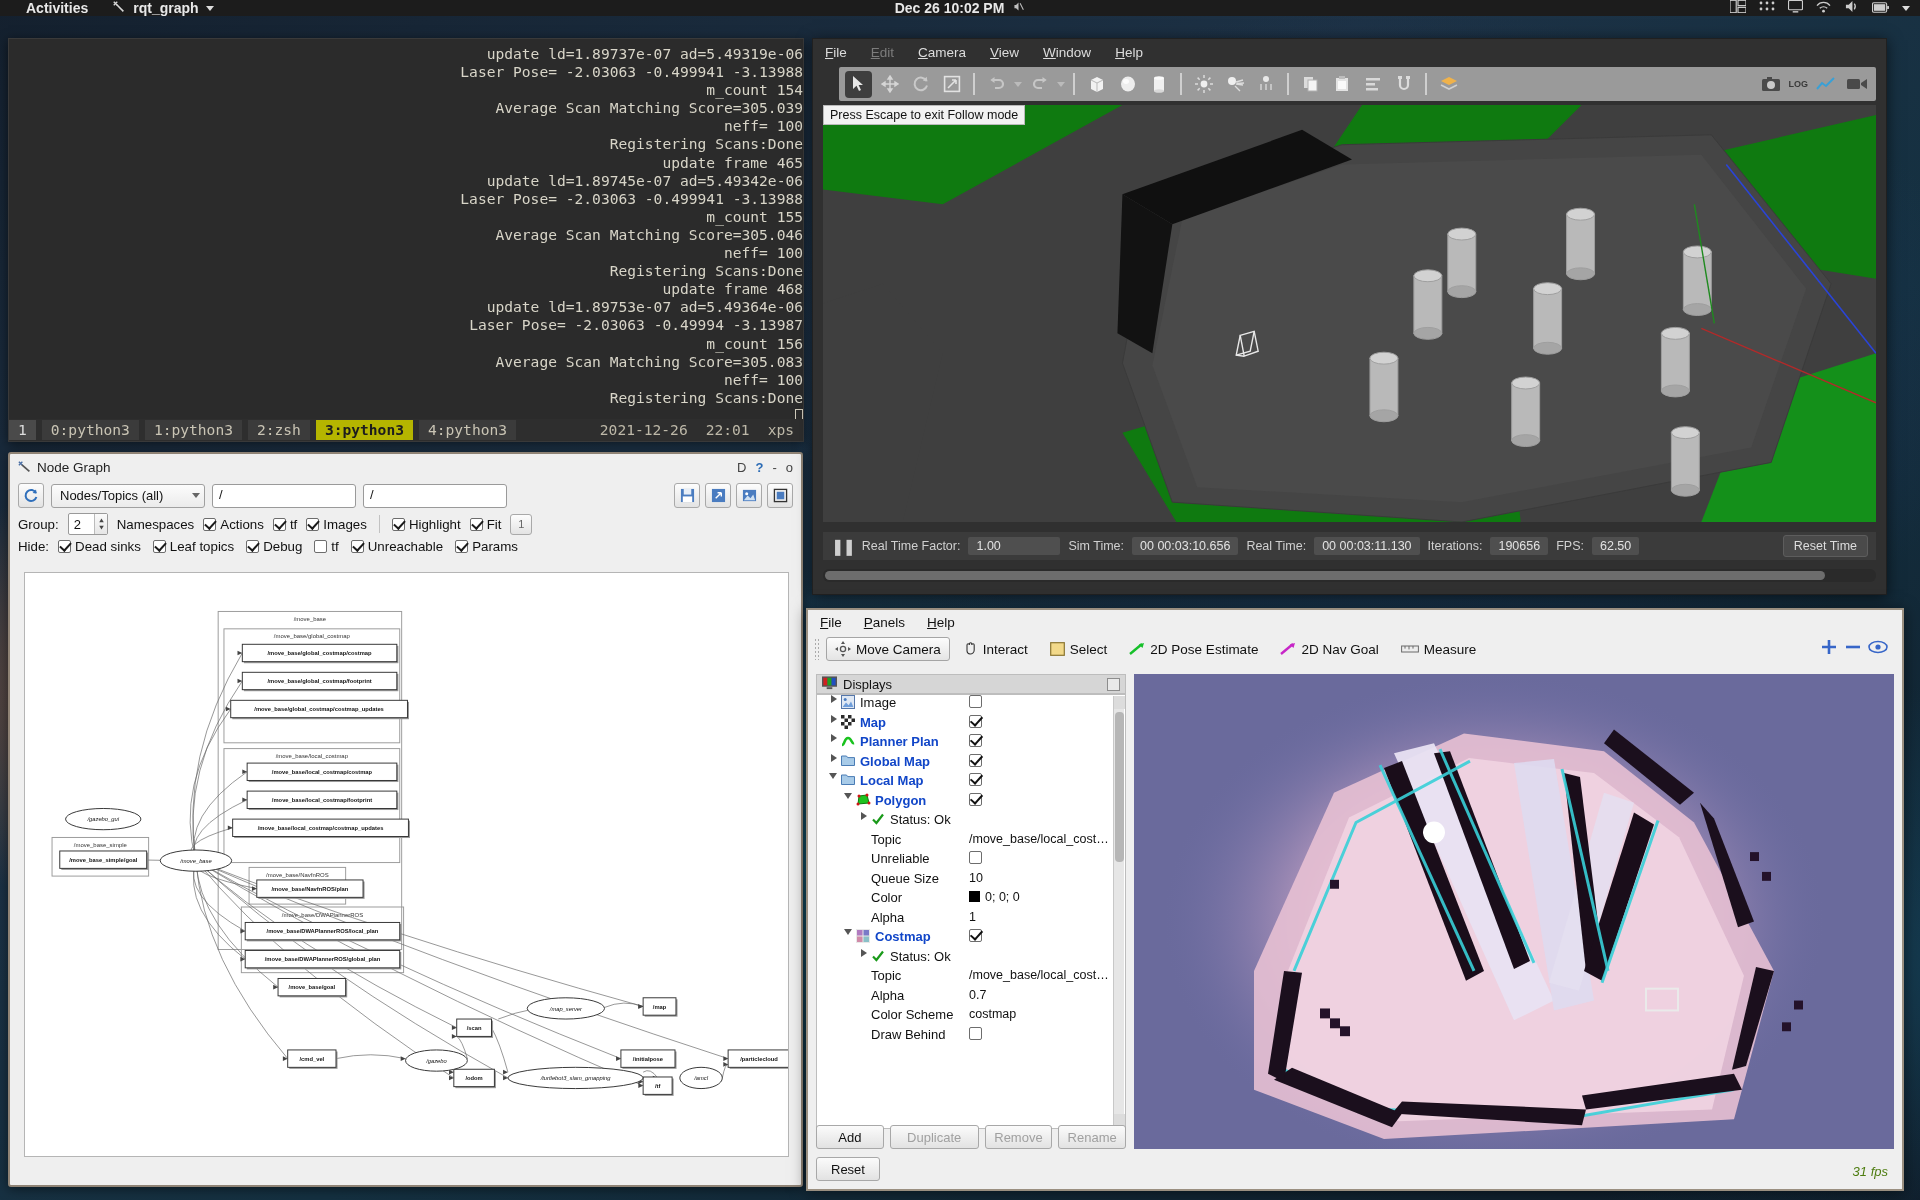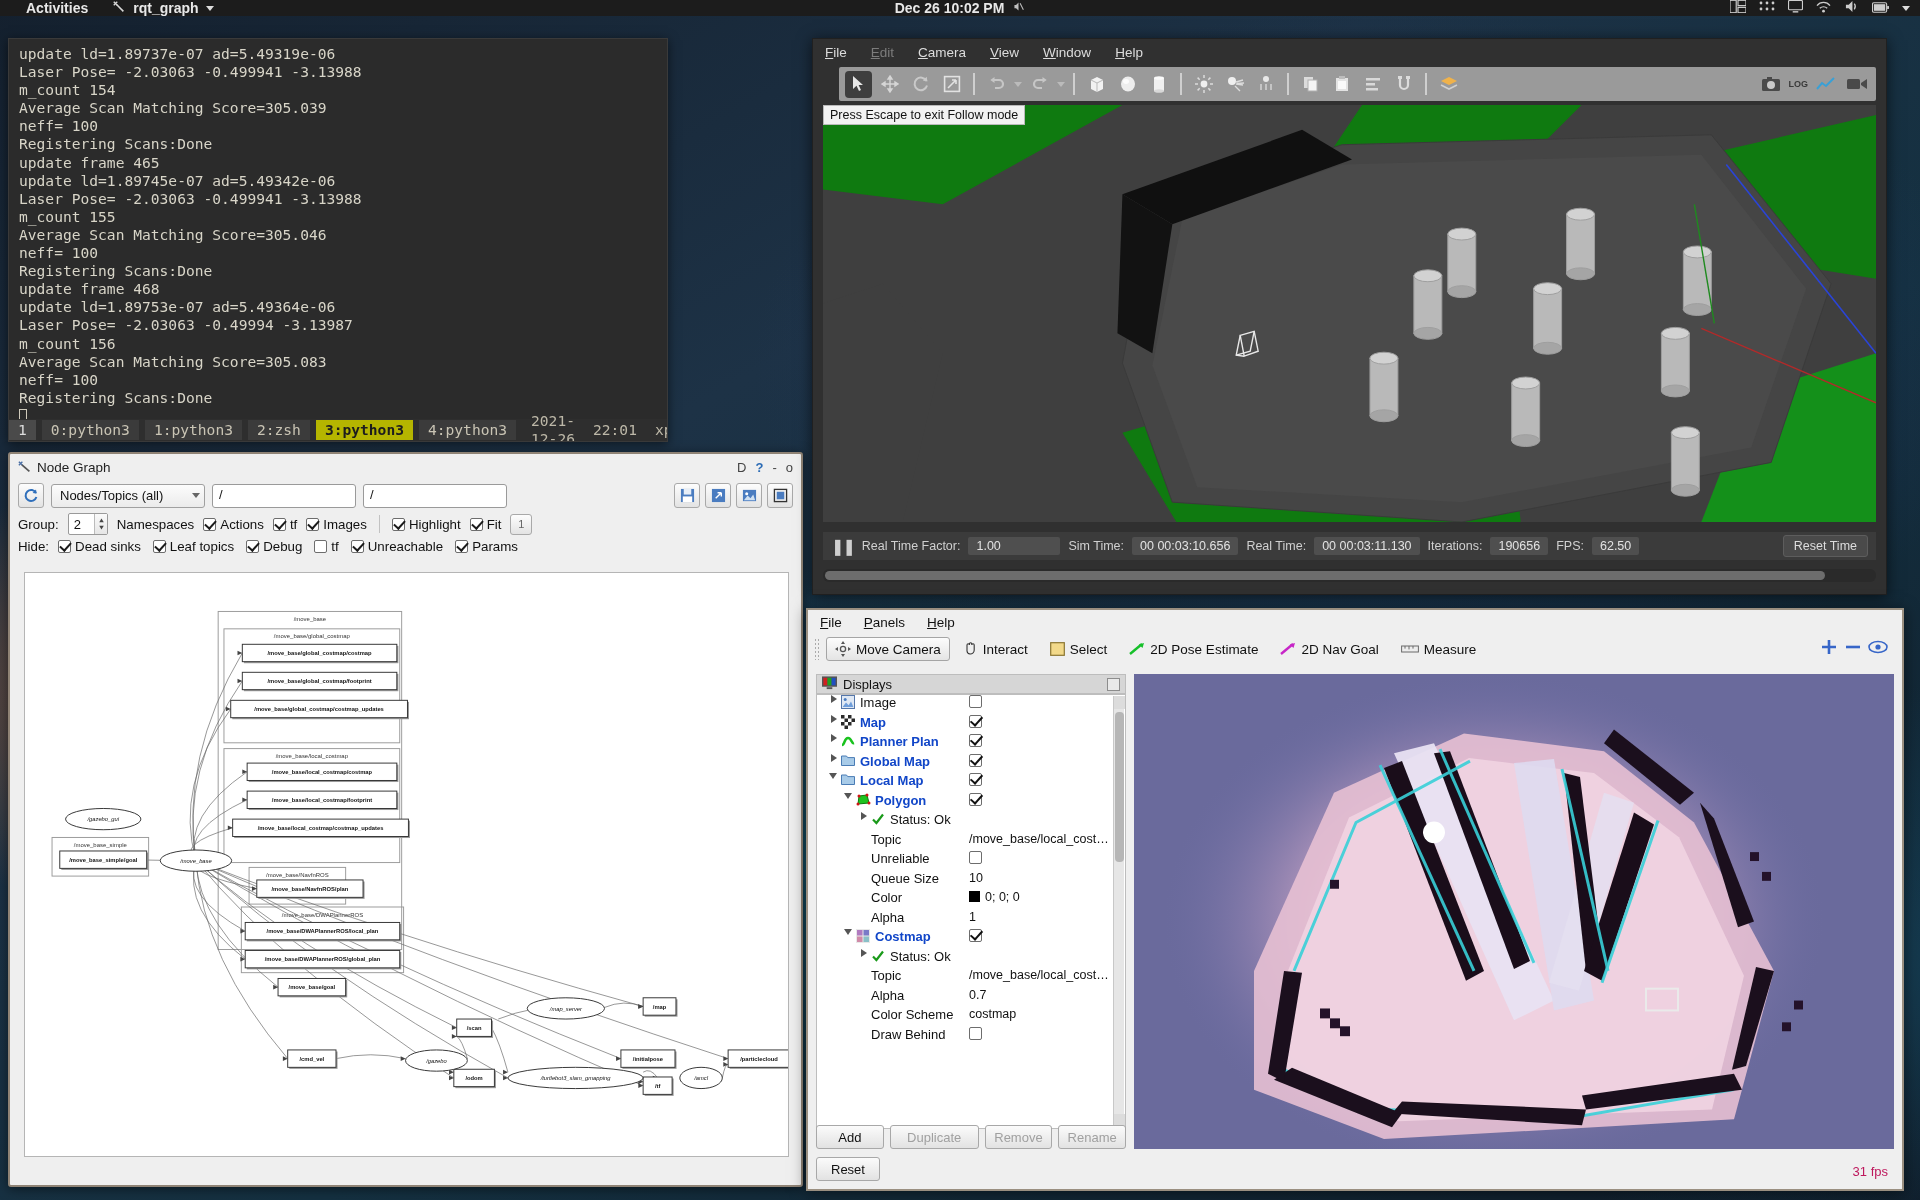--- a/index.html
+++ b/index.html
@@ -27,25 +27,26 @@
     display:flex; align-items:center; z-index:50;
   }
   #topbar .tb-left{ display:flex; align-items:center; gap:0px; padding-left:14px;}
   #topbar .tb-item{ padding:4px 12px; border-radius:4px; display:flex; align-items:center; gap:7px;}
   #topbar .tb-center{ position:absolute; left:0; right:0; text-align:center; display:flex; justify-content:center; align-items:center; gap:8px; pointer-events:none;}
   #topbar .tb-right{ position:absolute; right:10px; display:flex; align-items:center; gap:13px;}
   .caret{ width:0;height:0;border-left:4px solid transparent;border-right:4px solid transparent;border-top:5px solid #ddd; display:inline-block;}
   .tb-ic{ display:inline-block; opacity:.92;}
   
   #terminal{
-    position:absolute; left:8px; top:38px; width:660px; height:404px;
+    position:absolute; left:8px; top:38px; width:796px; height:404px;
     background:#2b2b2b; border:1px solid #3a3a3a;
     font-family:"DejaVu Sans Mono", monospace; font-size:14.6px; line-height:18.1px;
     color:#d8d5c8; padding:6px 0 0 10px; overflow:hidden;
     box-shadow:0 2px 10px rgba(0,0,0,.55);
+    text-align:right;
   }
   #terminal .line{ white-space:pre; }
   #term-cursor{ display:inline-block; width:8px; height:15px; border:1px solid #cfcabb; vertical-align:-3px;}
   #tmuxbar{
     position:absolute; left:0; bottom:0; width:100%; height:22px;
     background:#2e2e2e; display:flex; align-items:center;
     font-family:"DejaVu Sans Mono", monospace; font-size:14.6px; color:#c9c4b4;
   }
   #tmuxbar .seg{ padding:1px 9px; }
   #tmuxbar .seg.idx{ background:#4a4a4a; color:#ddd; margin-right:6px;}
@@ -128,21 +129,21 @@
   .mini{width:14px;height:14px;margin-right:5px;flex:0 0 14px;}
   #treeScroll{position:absolute;right:1px;top:1px;width:11px;bottom:1px;background:#e6e6e6;border-left:1px solid #c8c8c8;}
   #treeScroll .thumb{position:absolute;left:1px;top:16px;width:9px;height:150px;background:#b6b6b6;border-radius:4px;}
   #treeScroll .au,#treeScroll .ad{position:absolute;left:0;width:11px;height:13px;background:#dcdcdc;}
   #treeScroll .au{top:0}#treeScroll .ad{bottom:0}
   #rvBottom{ position:absolute; left:8px; bottom:8px; width:310px; height:56px;}
   .rvsbtn{ display:inline-flex;align-items:center;justify-content:center; height:24px; border:1px solid #a8a8a8;
            background:linear-gradient(#fbfbfb,#e2e2e2); border-radius:3px; font-size:13px; color:#111; }
   .rvsbtn.dis{ color:#a0a0a0;}
   #rvCanvas{ position:absolute; left:326px; top:64px; right:8px; bottom:40px; overflow:hidden; background:#5b5b78;}
-  #fpslabel{ position:absolute; right:14px; bottom:10px; font-size:13px; color:#be185d;}
+  #fpslabel{ position:absolute; right:14px; bottom:10px; font-size:13px; color:#4d7c0f;font-style:italic;}
 </style>
 </head>
 <body>
 
 <div id="wallpaper"></div>
 
 <div id="topbar">
   <div class="tb-left">
     <div class="tb-item">
       <span>Activities</span>

